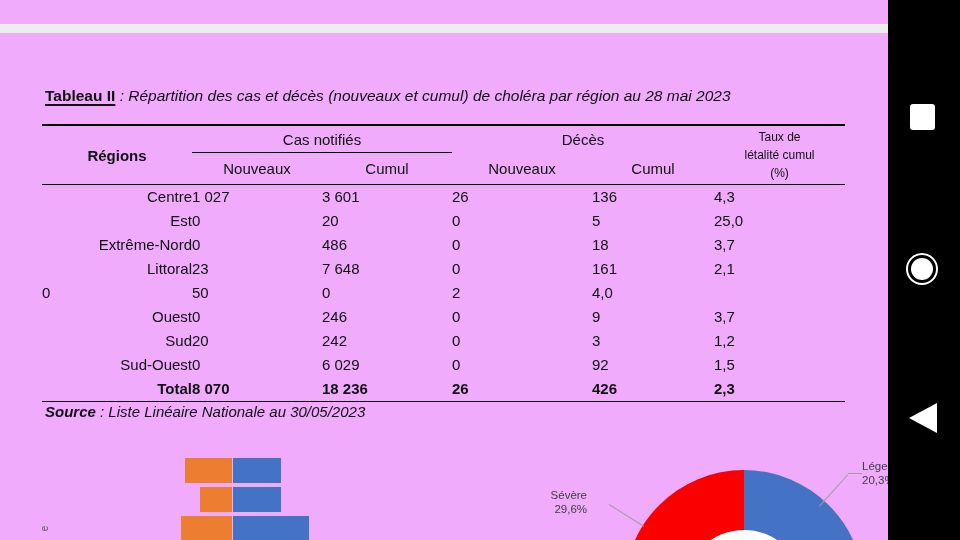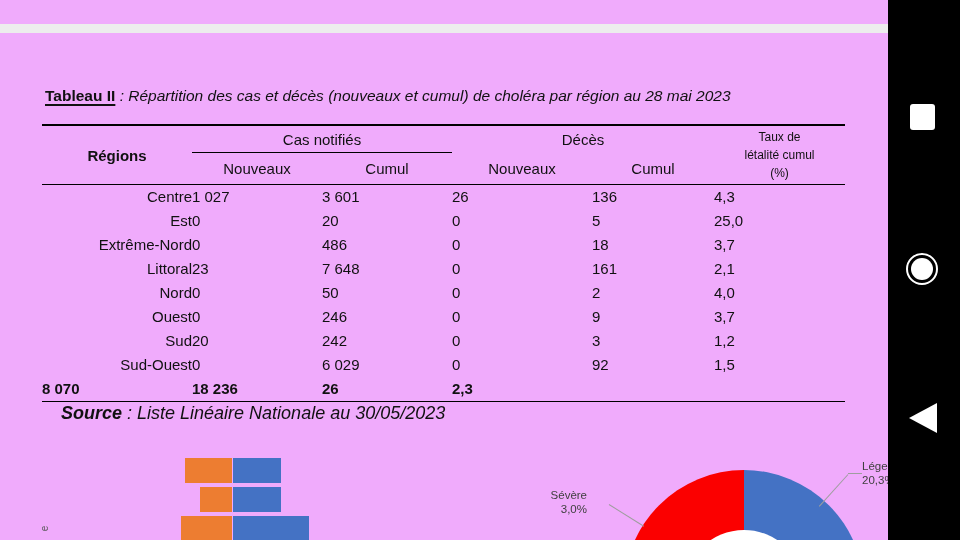--- a/index.html
+++ b/index.html
@@ -23,21 +23,21 @@
   .h-deaths{grid-area:1/4/2/6;}
   .h-cfr{grid-area:1/6/3/7;flex-direction:column;font-size:12px;line-height:18px;text-align:left;}
   .sh2{grid-area:2/2/3/3}.sh3{grid-area:2/3/3/4}.sh4{grid-area:2/4/3/5}.sh5{grid-area:2/5/3/6}
 
   .tbody{}
   .trow{display:grid;grid-template-columns:150px 130px 130px 140px 122px 131px;height:23.9px;align-items:center;}
   .trow .c{text-align:left;}
   .trow .region{text-align:right;padding-left:11px;}
   .trow.total{font-weight:bold;height:25px;border-bottom:1.5px solid #000;}
 
-  .source-line{position:absolute;left:61px;top:403px;font-size:18px;font-style:italic;}
+  .source-line{position:absolute;left:45px;top:403px;font-size:15px;font-style:italic;}
   .source-line .slabel{font-weight:bold;}
 
   
   .cat-labels{position:absolute;left:0;top:458px;width:112px;}
   .cat-labels .cat{height:25px;margin-bottom:4px;display:flex;align-items:center;justify-content:flex-end;
                    font-size:10.5px;color:#595959;}
   .bar{position:absolute;}
   .bar.orange{background:#ED7D31;}
   .bar.blue{background:#4472C4;}
   .yaxis-frag{position:absolute;left:42px;top:523px;font-size:10px;color:#595959;transform:rotate(-90deg);transform-origin:center;}
@@ -119,21 +119,20 @@
       </div>
         <div class="trow">
         <div class="c region">Littoral</div>
         <div class="c">23</div>
         <div class="c">7 648</div>
         <div class="c">0</div>
         <div class="c">161</div>
         <div class="c">2,1</div>
       </div>
         <div class="trow">
-        <div class="c region">Nord</div>
         <div class="c">0</div>
         <div class="c">50</div>
         <div class="c">0</div>
         <div class="c">2</div>
         <div class="c">4,0</div>
       </div>
         <div class="trow">
         <div class="c region">Ouest</div>
         <div class="c">0</div>
         <div class="c">246</div>
@@ -153,23 +152,25 @@
         <div class="c region">Sud-Ouest</div>
         <div class="c">0</div>
         <div class="c">6 029</div>
         <div class="c">0</div>
         <div class="c">92</div>
         <div class="c">1,5</div>
       </div>
       </div>
 
     <div class="trow total">
+      <div class="c region">Total</div>
       <div class="c">8 070</div>
       <div class="c">18 236</div>
       <div class="c">26</div>
+      <div class="c">426</div>
       <div class="c">2,3</div>
     </div>
   </div>
 
   <div class="source-line">
     <span class="slabel">Source</span><span> : Liste Linéaire Nationale au 30/05/2023</span>
   </div>
 
   <div class="cat-labels">
       <div class="cat"></div>
@@ -182,21 +183,21 @@
   <div class="bar blue" style="left:233px;top:487px;width:48px;height:25px;"></div>
   <div class="bar orange" style="left:181px;top:516px;width:51px;height:24px;"></div>
   <div class="bar blue" style="left:233px;top:516px;width:76px;height:24px;"></div>
   <div class="yaxis-frag">e</div>
 
   <div class="donut">
     <div class="donut-hole"></div>
   </div>
   <div class="pie-label severe">
     <div>Sévère</div>
-    <div>3,0%</div>
+    <div>29,6%</div>
   </div>
   <div class="pie-label leger">
     <div>Léger</div>
     <div>20,3%</div>
   </div>
   <div class="callout co-severe"></div>
   <div class="callout co-leger-h"></div>
   <div class="callout co-leger-d"></div>
 
   <div class="navbar">

